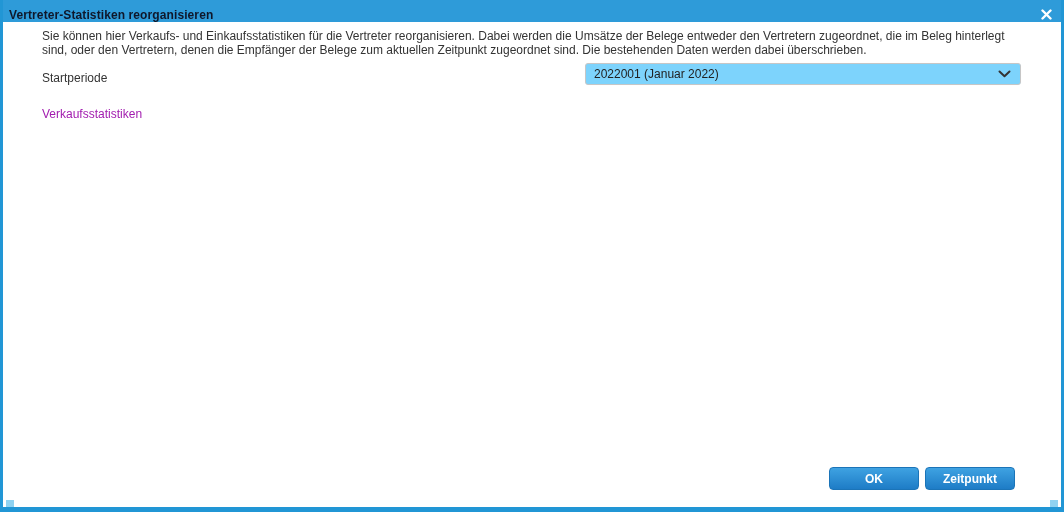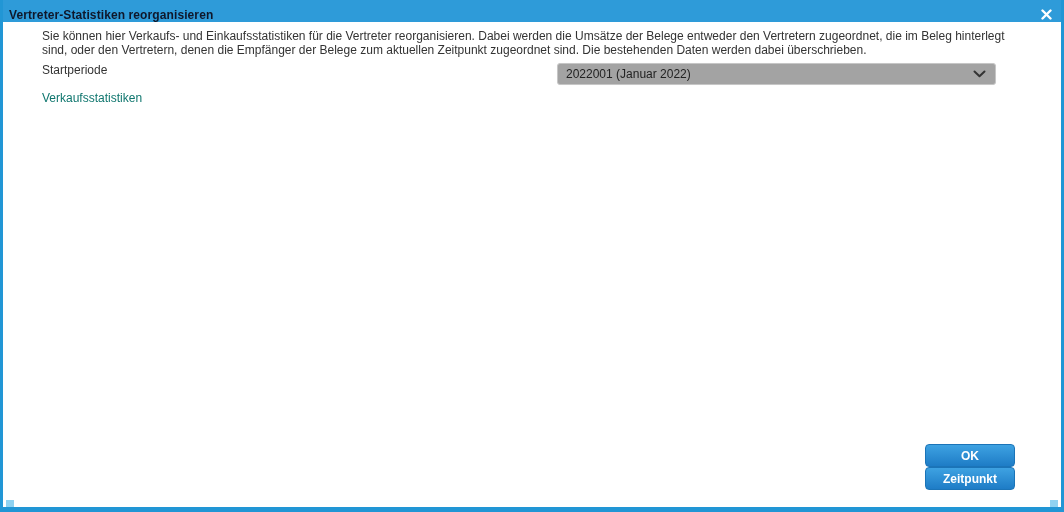--- a/index.html
+++ b/index.html
@@ -46,56 +46,57 @@
     font-size: 12px;
     color: #333333;
   }
   .intro {
     line-height: 14px;
     max-width: 982px;
     margin-bottom: 6px;
   }
   .form-row {
     display: flex;
-    align-items: flex-start;
+    align-items: flex-end;
     margin-top: 1px;
+    gap: 28px;
   }
   .form-label {
     width: 515px;
     flex: 0 0 515px;
     font-size: 12px;
     color: #333333;
   }
   .section-label {
-    margin-top: 6px;
+    margin-top: 22px;
     font-size: 12px;
-    color: #0f766e;
+    color: #a21caf;
   }
   .select {
     width: 439px;
     height: 22px;
-    background: #a3a3a3;
+    background: #7dd3fc;
     border: 1px solid #c6c6c6;
     border-radius: 3px;
     display: flex;
     align-items: center;
     justify-content: space-between;
     padding: 0 9px 0 8px;
     font-size: 12px;
     color: #222222;
     cursor: pointer;
     box-shadow: 0 0 1px rgba(0,0,0,0.05);
   }
   .select .chevron { display: flex; align-items: center; }
   .footer {
     position: absolute;
     right: 46px;
     bottom: 17px;
     display: flex;
-    flex-direction: column;
+    gap: 6px;
   }
   .btn {
     min-width: 90px;
     height: 23px;
     border: 1px solid #1b74b8;
     border-radius: 4px;
     background: linear-gradient(to bottom, var(--button-gradient-top, #3ea2e2), var(--button-gradient-bottom, #1e7cc6));
     color: #ffffff;
     font-family: "Liberation Sans", sans-serif;
     font-size: 12px;

